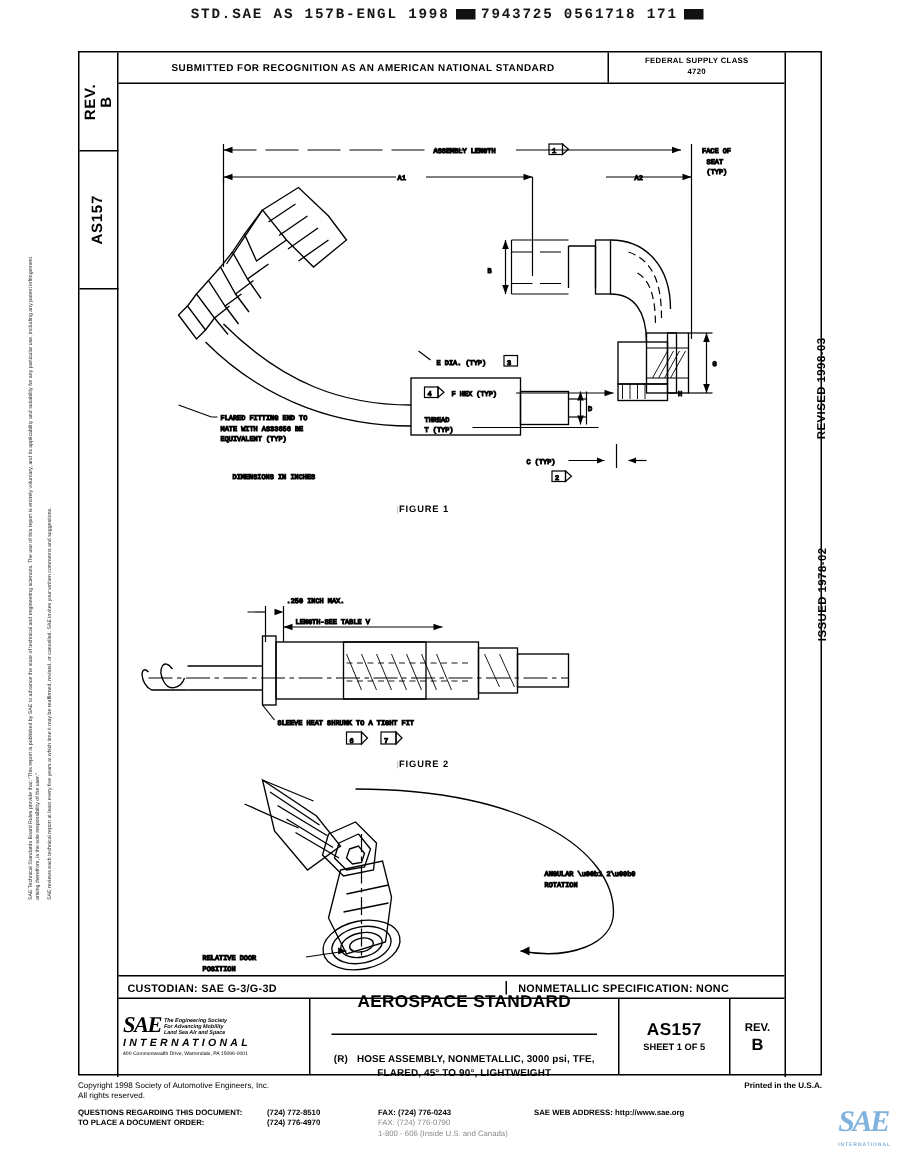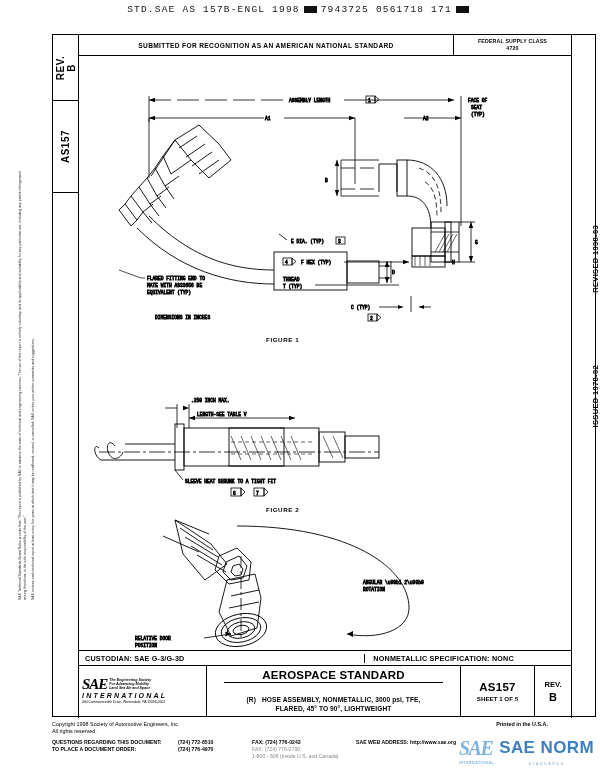--- a/index.html
+++ b/index.html
@@ -11,33 +11,33 @@
     color:#000;
     position:relative;
     overflow:hidden;
   }
 
   
   .film-header{
     position:absolute; left:0; top:4px; width:600px;
     text-align:center;
     font-family:"Liberation Mono", monospace;
-    font-size:9.5px; letter-spacing:1.2px; font-weight:normal;
+    font-size:9.5px; letter-spacing:1.2px; font-weight:bold;
     color:#151515;
     white-space:pre;
   }
   .film-header .blk{
     display:inline-block; width:13px; height:7px;
     background:#111; vertical-align:middle; margin:0 4px;
   }
 
   
   .sheet{
     position:absolute; left:52px; top:34px;
-    width:544px; height:683px;
+    width:496px; height:683px;
     border:1.3px solid #000;
   }
 
   
   .idcol{
     position:absolute; left:0; top:0; width:26px; height:683px;
     border-right:1.3px solid #000;
   }
   .idcol .cell{
     position:absolute; left:0; width:26px;
@@ -129,21 +129,21 @@
   }
   .sae-addr{ font-size:3.4px; line-height:4.4px; margin-top:1px; }
   .tb-mid{
     flex:1; border-right:1.3px solid #000;
     display:flex; flex-direction:column; align-items:center; justify-content:center;
     padding:1px 2px;
   }
   .tb-mid .hdr{
     font-size:11.5px; font-weight:bold; letter-spacing:.2px;
     border-bottom:1.2px solid #000; width:88%; text-align:center;
-    padding-bottom:1px; margin-bottom:12px;
+    padding-bottom:15px; margin-bottom:12px;
   }
   .tb-mid .desc{
     font-size:6.6px; line-height:9px; text-align:center; font-weight:bold;
     letter-spacing:.1px;
   }
   .tb-mid .desc .r{ margin-right:6px; }
   .tb-num{
     width:74px; border-right:1.3px solid #000;
     display:flex; flex-direction:column; align-items:center; justify-content:center;
   }
@@ -555,17 +555,13 @@
       <span>http://www.sae.org</span>
     </div>
   </div>
 </div>
 
 <div class="norm">
   <div class="norm-badge">
     <span>SAE</span>
     <span class="sub">INTERNATIONAL</span>
   </div>
-  <div class="norm-text">
-    <span>SAE NORM</span>
-    <span class="sub">STANDARDS</span>
-  </div>
 </div>
 
 </body></html>

